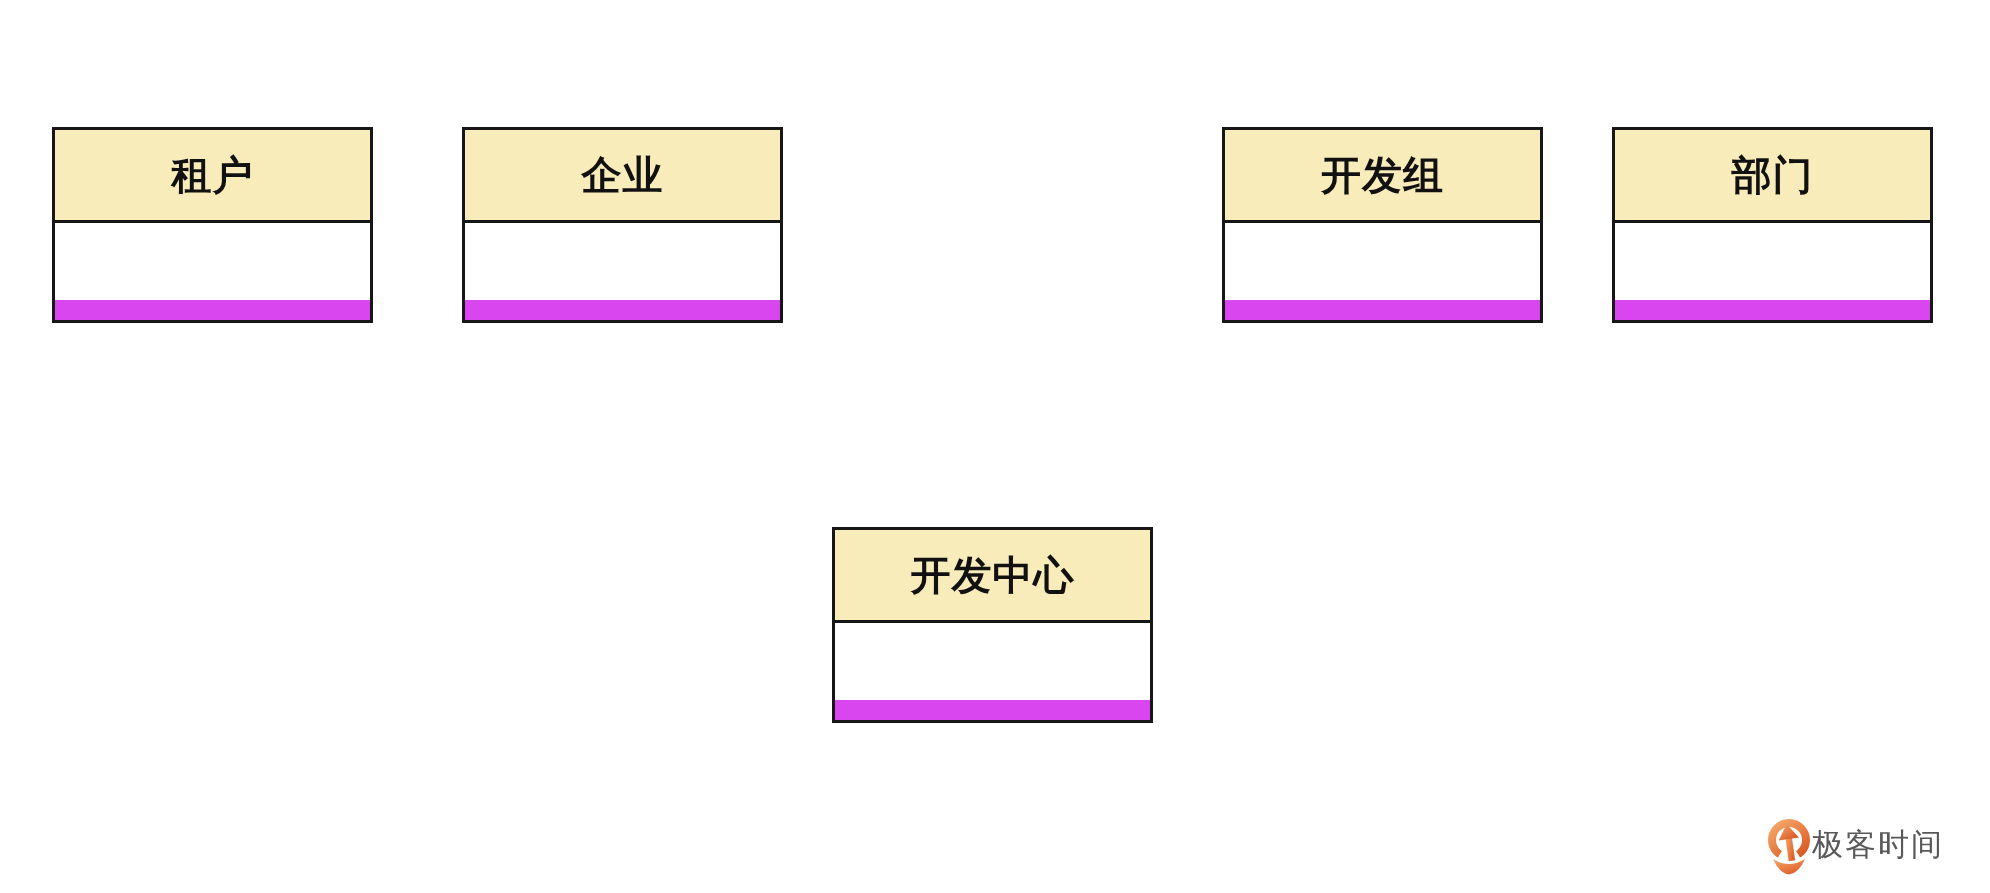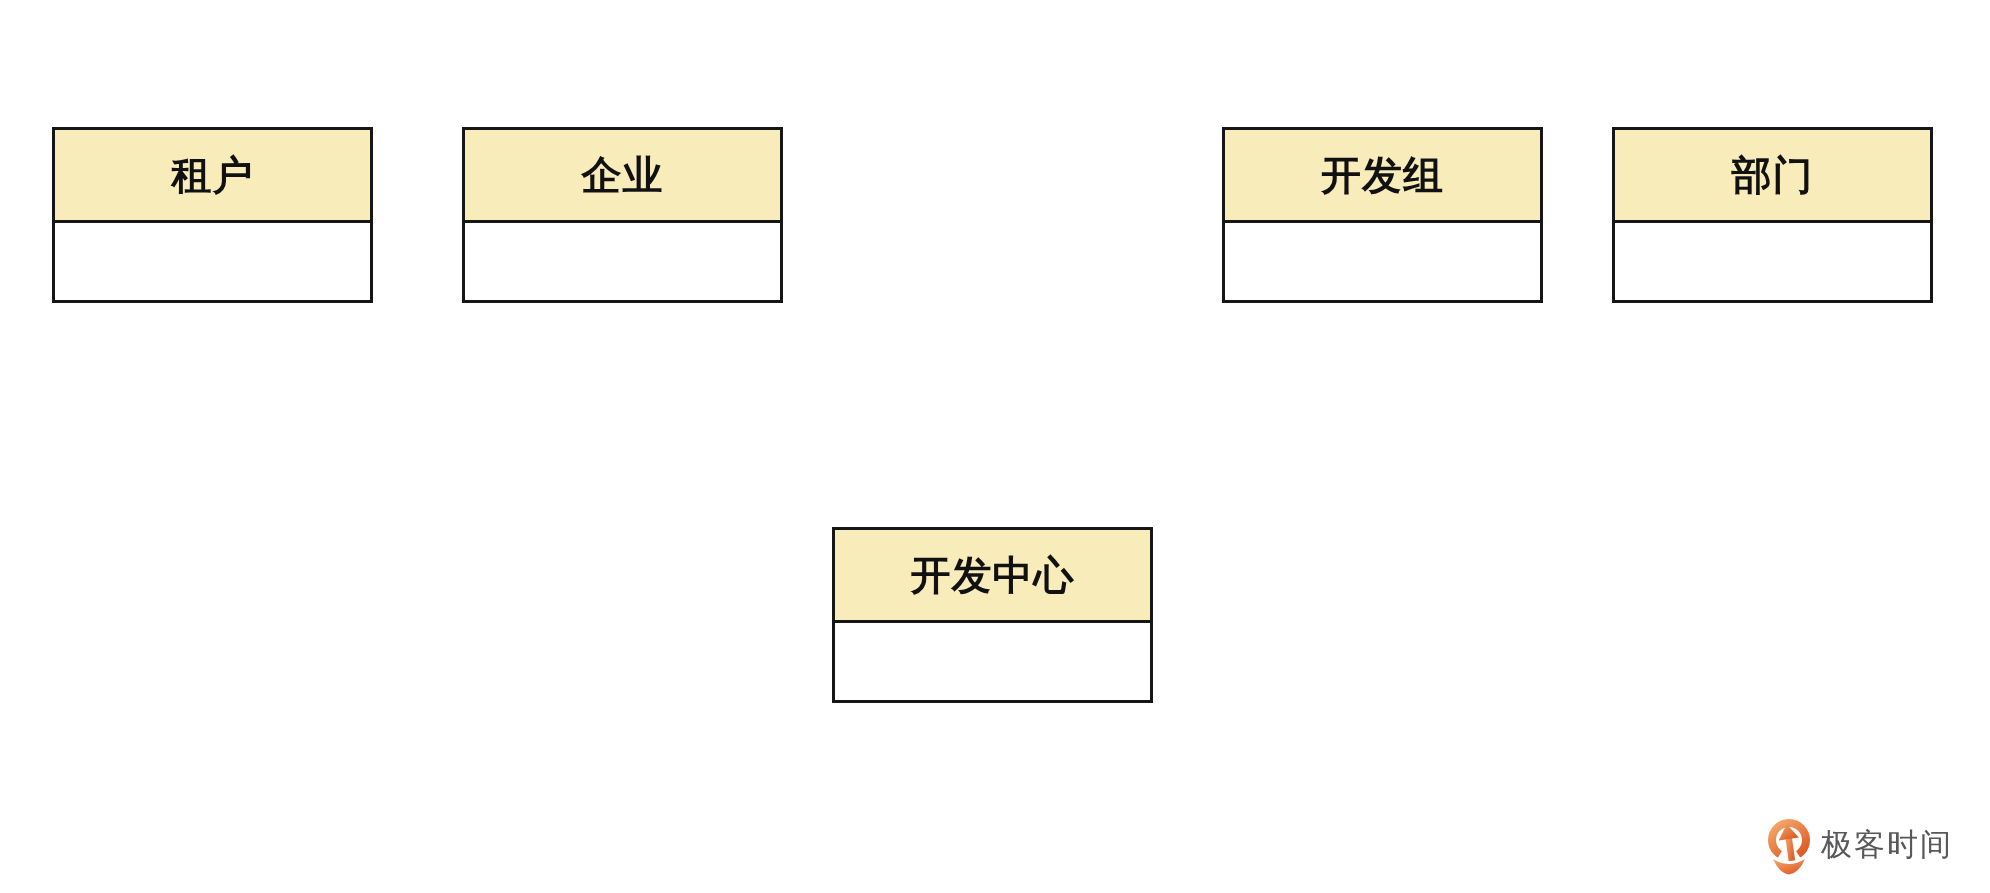--- a/index.html
+++ b/index.html
@@ -11,21 +11,21 @@
   .canvas {
     position: relative;
     width: 1990px;
     height: 893px;
     background: #ffffff;
     overflow: hidden;
   }
   .entity {
     position: absolute;
     width: 321px;
-    height: 176px;
+    height: 196px;
     border: 3px solid #161616;
     box-sizing: border-box;
     background: #d946ef;
   }
   .entity .hdr {
     height: 90px;
     border-bottom: 3px solid #161616;
     background: #F9ECBB;
     display: flex;
     align-items: center;
@@ -48,21 +48,20 @@
   
   .r1 { top: 127px; }
   .r2 { top: 527px; }
 
   .logo {
     position: absolute;
     left: 1766px;
     top: 818px;
     display: flex;
     align-items: center;
-    gap: 9px;
   }
   .logo-icon {
     display: inline-flex;
     width: 46px;
     height: 58px;
   }
   .logo-text {
     font-size: 31px;
     font-weight: 500;
     color: #58585A;

